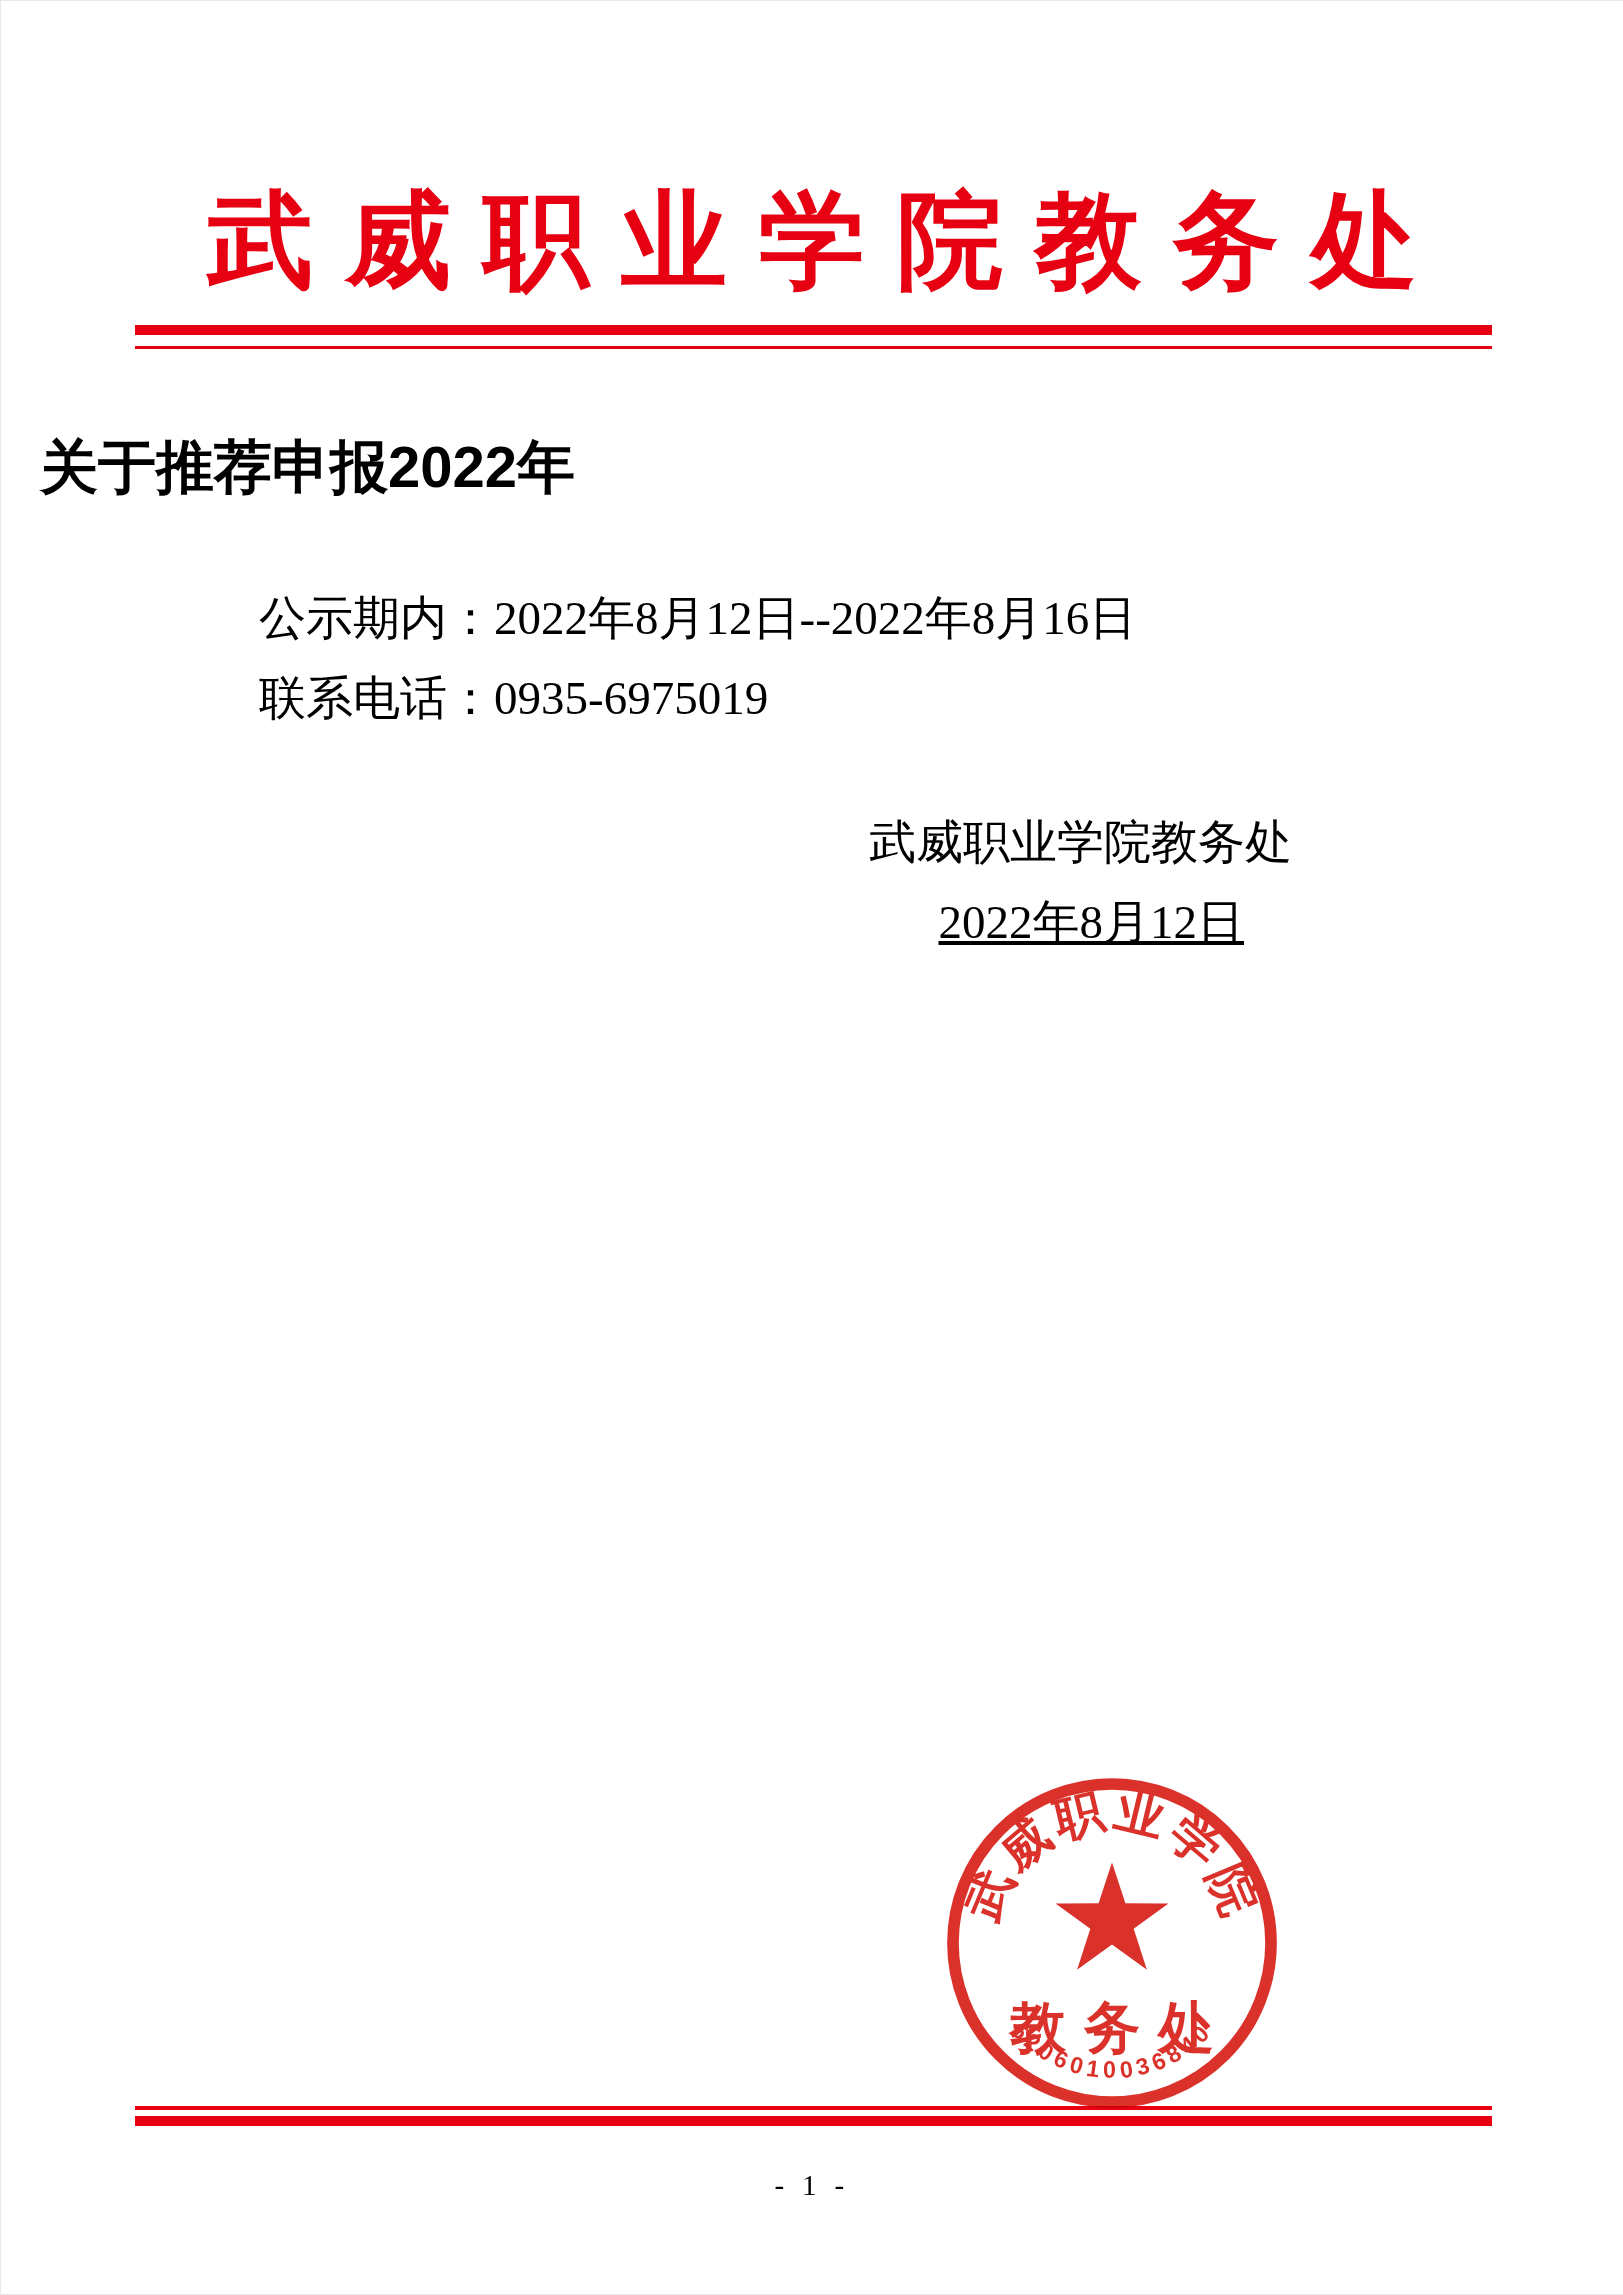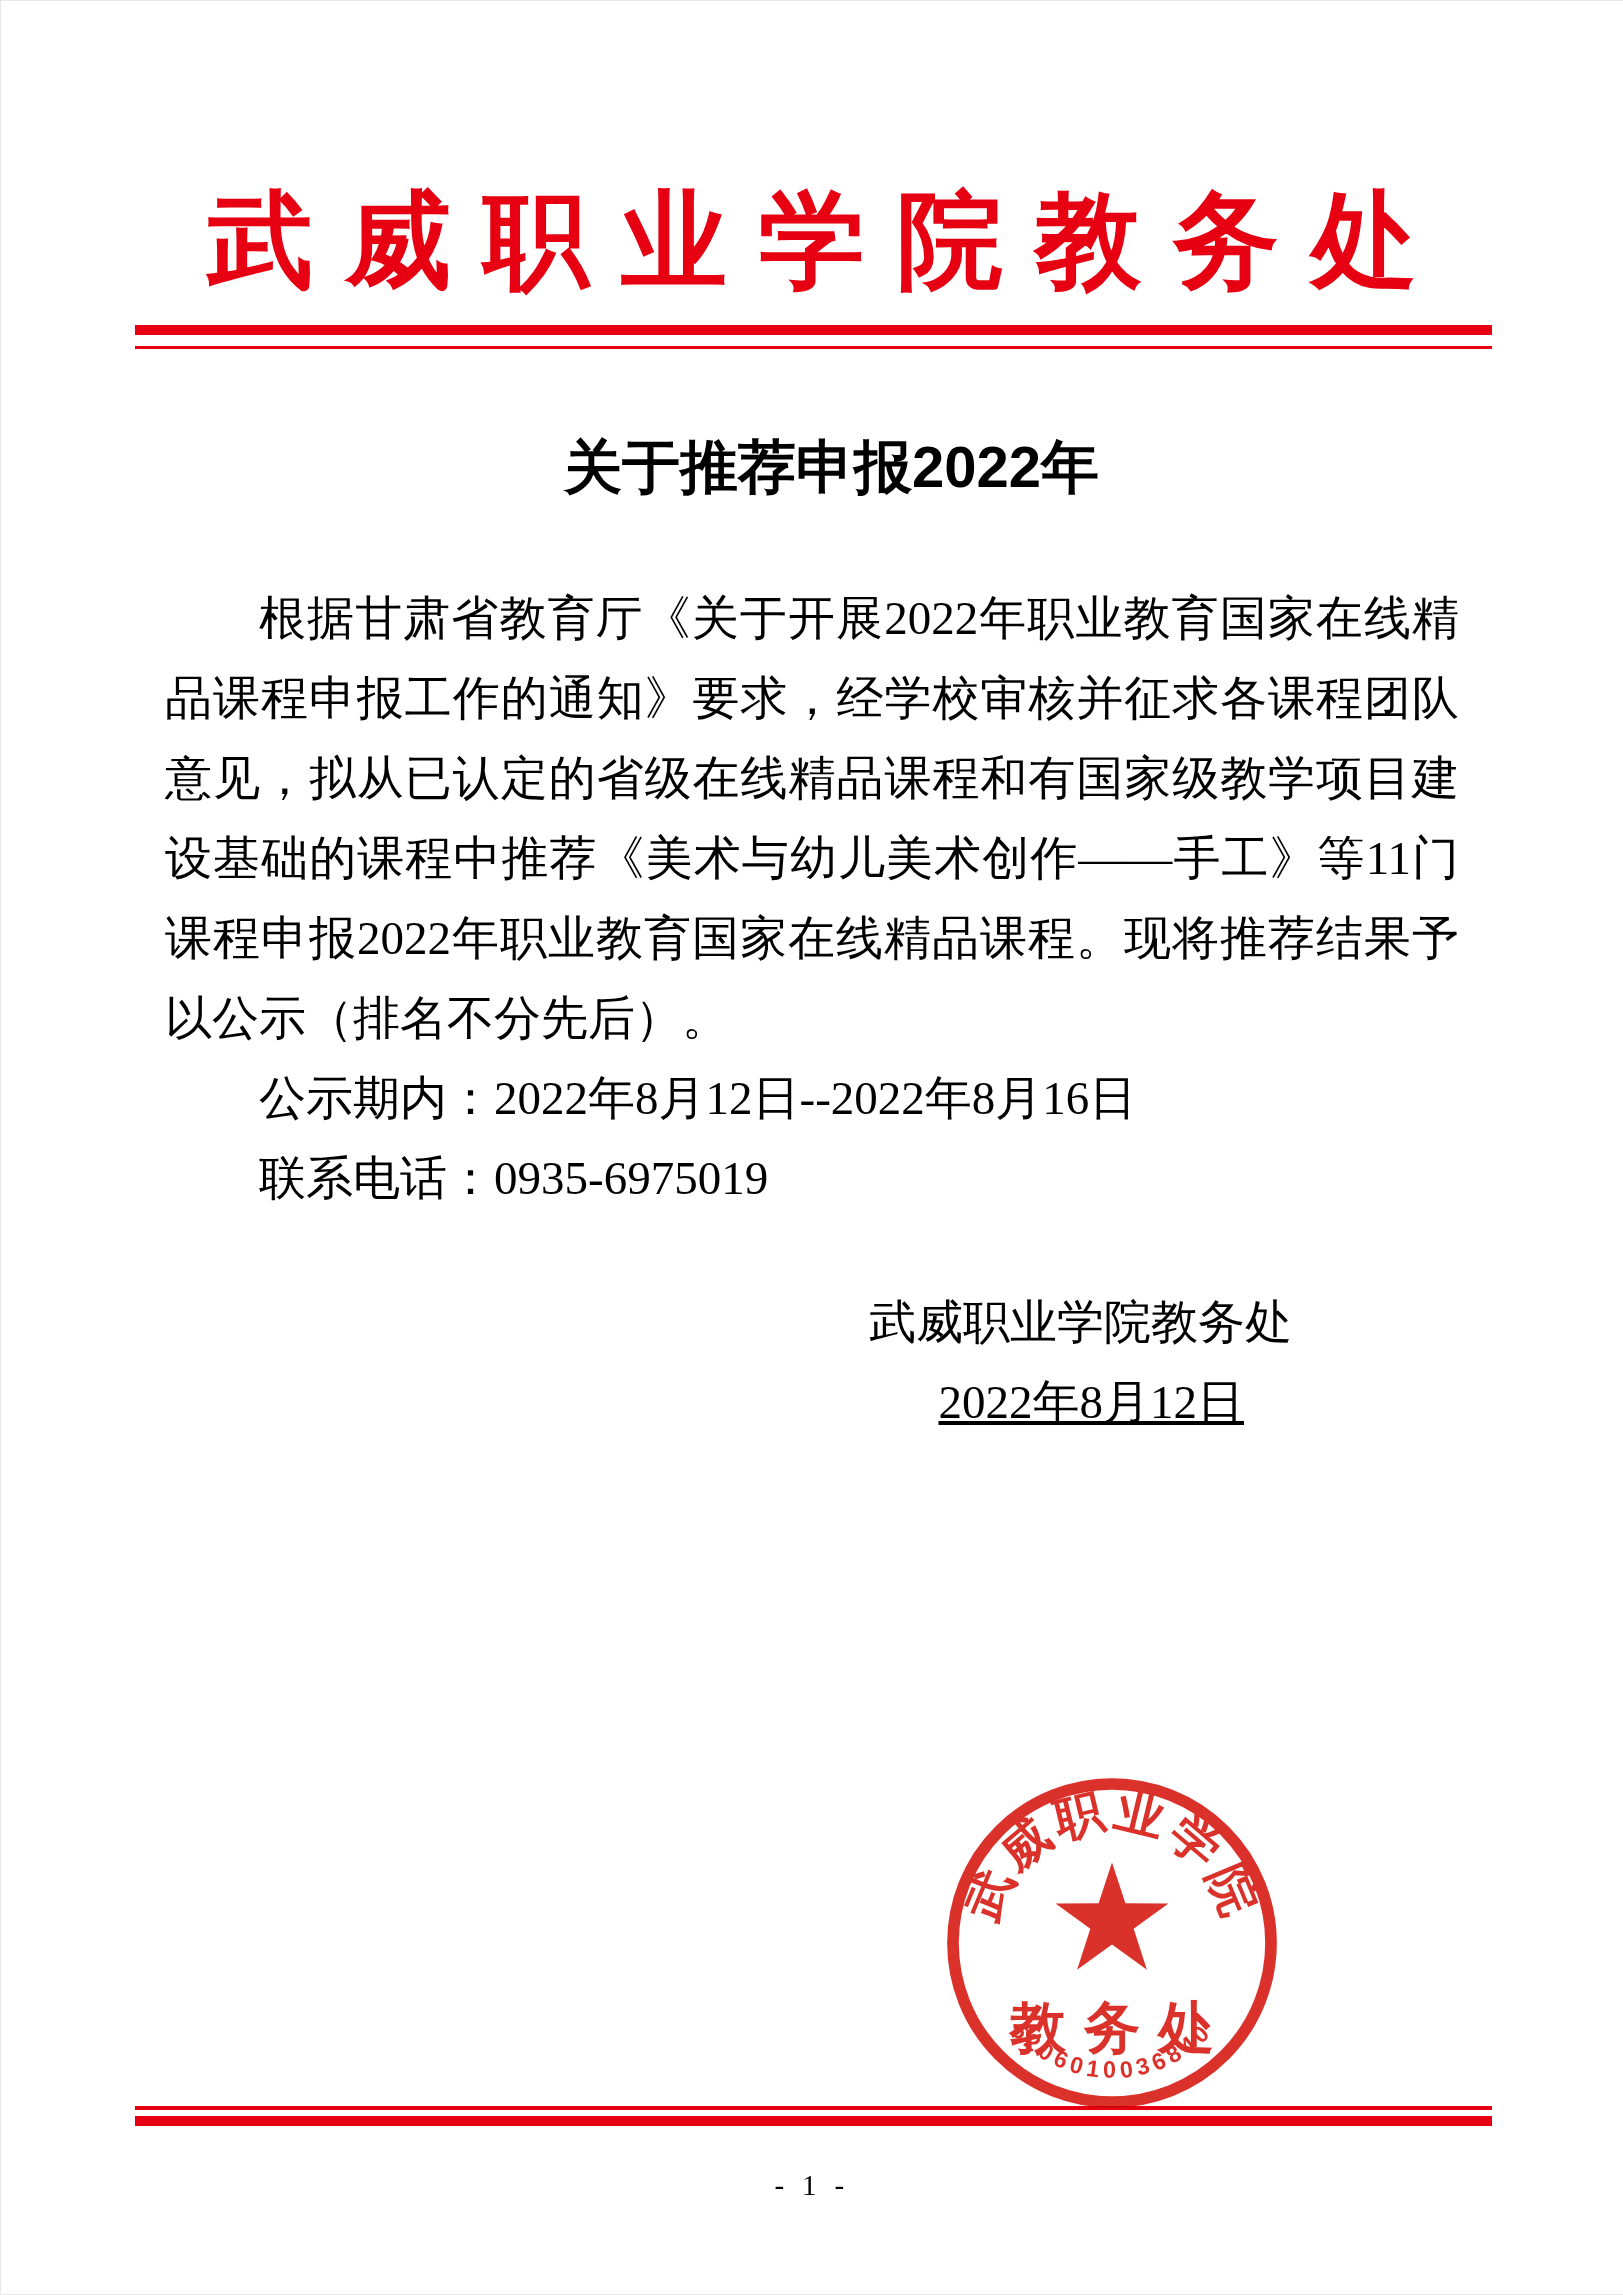--- a/index.html
+++ b/index.html
@@ -31,21 +31,20 @@
     letter-spacing:32px;
     text-indent:32px;
     white-space:nowrap;
   }
   .rule-top{position:absolute;left:134px;top:324px;width:1357px;}
   .rule-top .thick{height:10px;background:var(--red);}
   .rule-top .thin{margin-top:10.6px;height:3.7px;background:var(--red);}
   
   .doc-title{
     margin-top:127px;
-    text-align:center;
     font-family:var(--sans);
     font-weight:bold;
     font-size:58px;
     line-height:85px;
     color:var(--ink);
     padding-left:39px;
   }
   
   .content{
     width:1294px;
@@ -89,21 +88,20 @@
 <div class="rule-top">
   <div class="thick"></div>
   <div class="thin"></div>
 </div>
 
 <div class="doc-title">
   <div>关于推荐申报2022年</div>
 </div>
 
 <div class="content">
-  <p>根据甘肃省教育厅《关于开展2022年职业教育国家在线精品课程申报工作的通知》要求，经学校审核并征求各课程团队意见，拟从已认定的省级在线精品课程和有国家级教学项目建设基础的课程中推荐《美术与幼儿美术创作——手工》等11门课程申报2022年职业教育国家在线精品课程。现将推荐结果予以公示（排名不分先后）。</p>
   <p>公示期内：2022年8月12日--2022年8月16日</p>
   <p>联系电话：0935-6975019</p>
 
   <div class="signature">
     <div class="sig-dept">武威职业学院教务处</div>
     <div class="sig-date">2022年8月12日</div>
   </div>
 </div>
 
 <svg class="seal" viewBox="0 0 664 664" aria-hidden="true">

